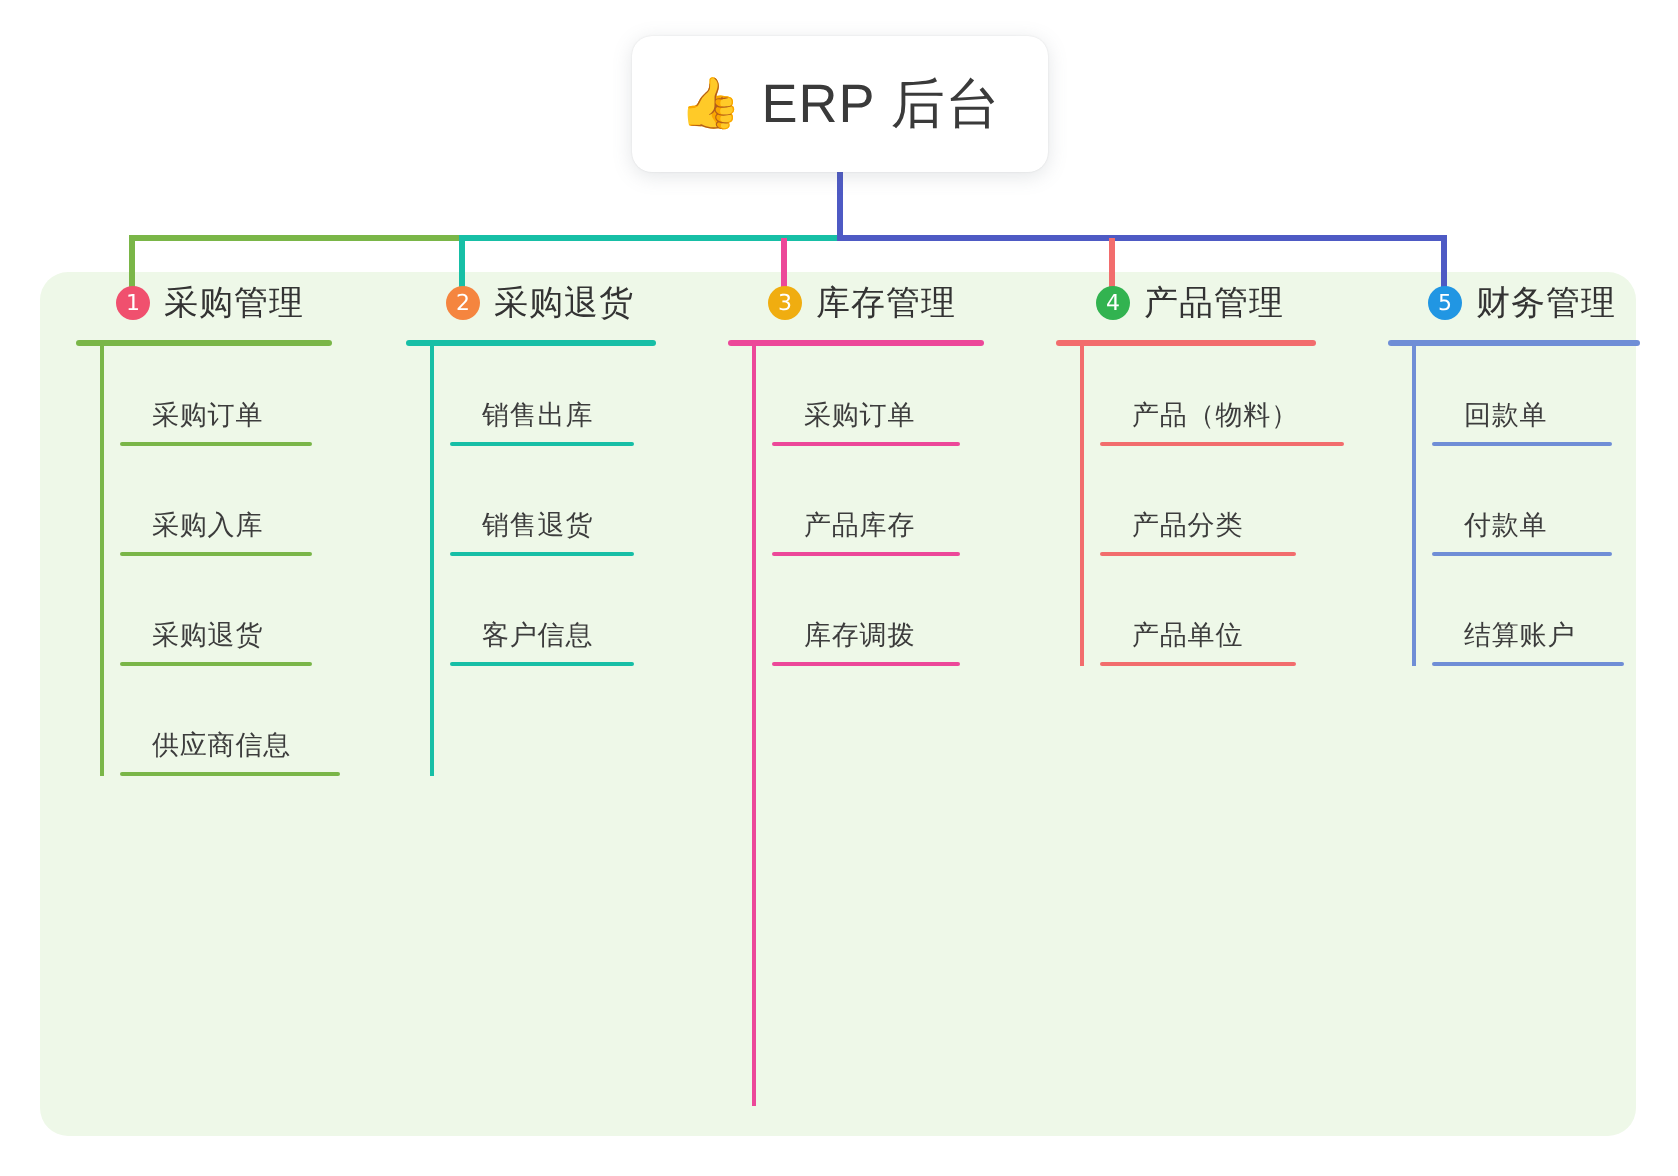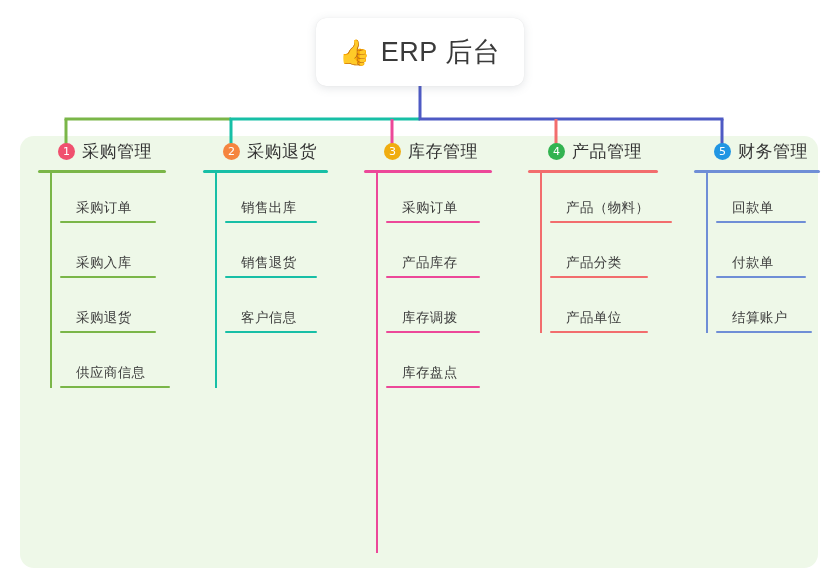--- a/index.html
+++ b/index.html
@@ -237,24 +237,20 @@
             <div class="item-rule" style="width: 94px; background: rgb(236, 72, 153);"></div>
           </div>
           <div class="item">
             <div class="item-label">产品库存</div>
             <div class="item-rule" style="width: 94px; background: rgb(236, 72, 153);"></div>
           </div>
           <div class="item">
             <div class="item-label">库存调拨</div>
             <div class="item-rule" style="width: 94px; background: rgb(236, 72, 153);"></div>
           </div>
-          <div class="item">
-            <div class="item-label">库存盘点</div>
-            <div class="item-rule" style="width: 94px; background: rgb(236, 72, 153);"></div>
-          </div>
         </div>
       </div>
       <div class="column" style="left: 508px; width: 160px;">
         <div class="col-header">
           <span class="badge" style="background: rgb(50, 179, 80);">4</span>
           <span class="col-title">产品管理</span>
         </div>
         <div class="col-rule" style="width: 130px; background: rgb(242, 109, 109);"></div>
         <div class="items">
           <div class="spine" style="background: rgb(242, 109, 109); height: 160px;"></div>

